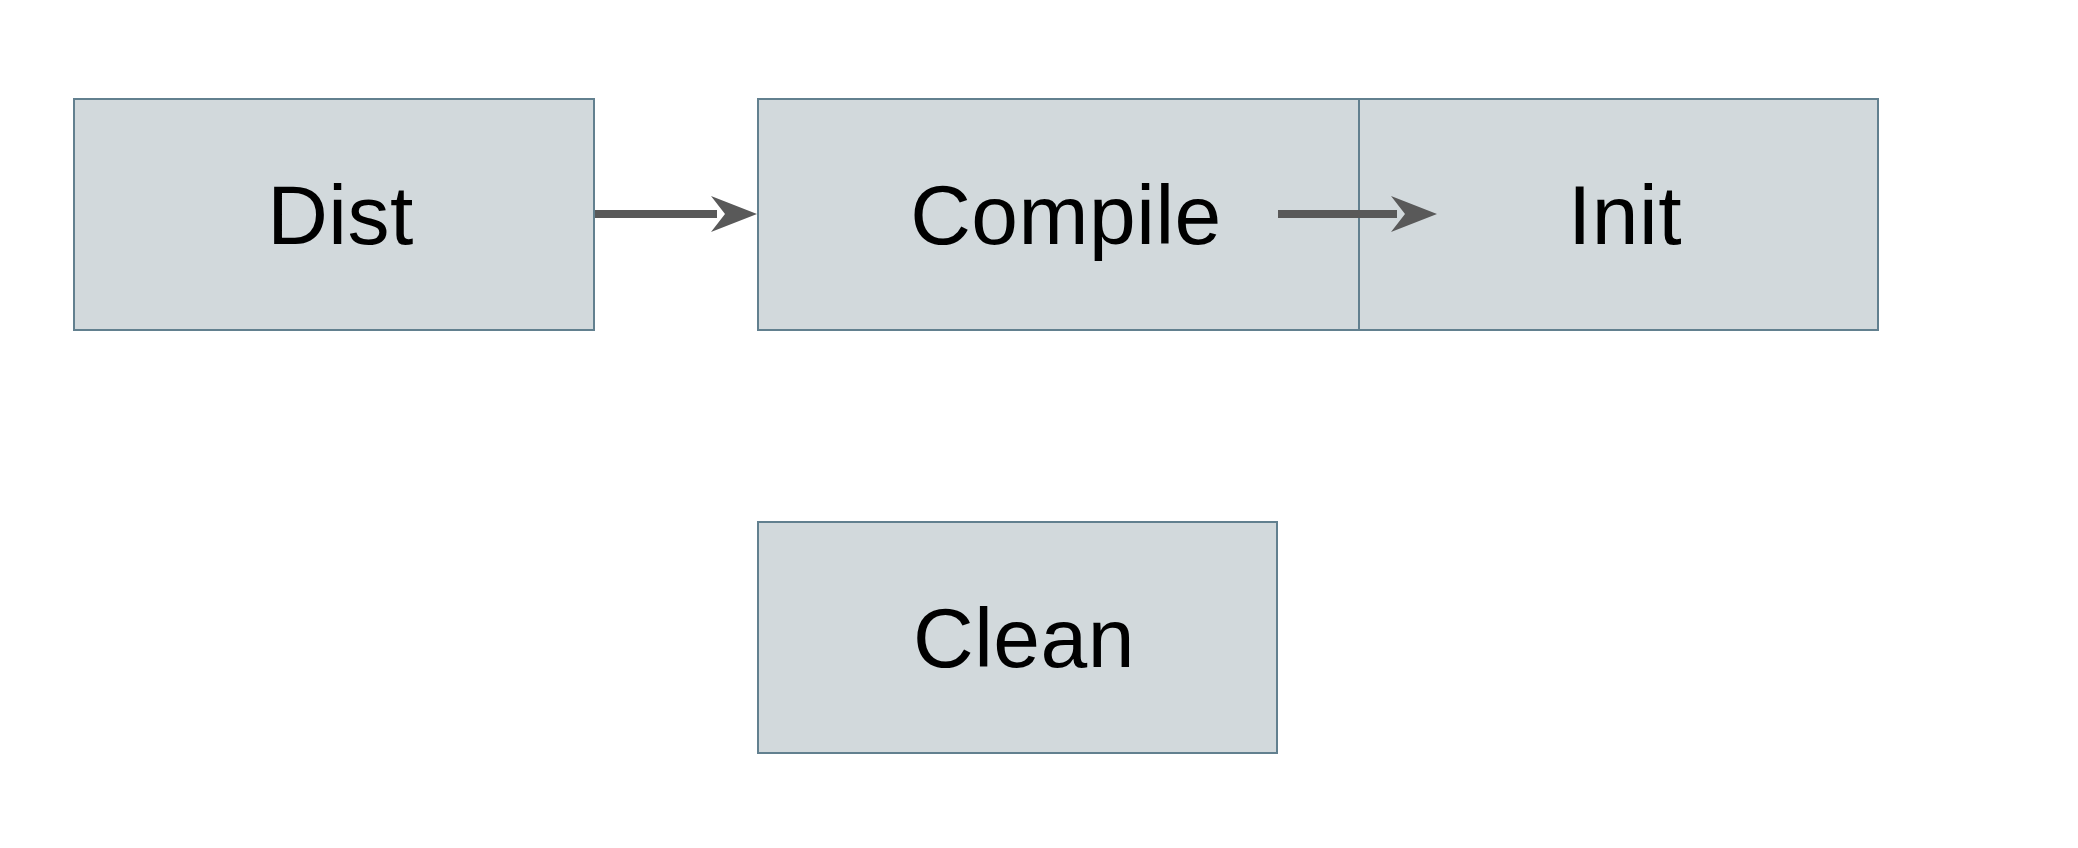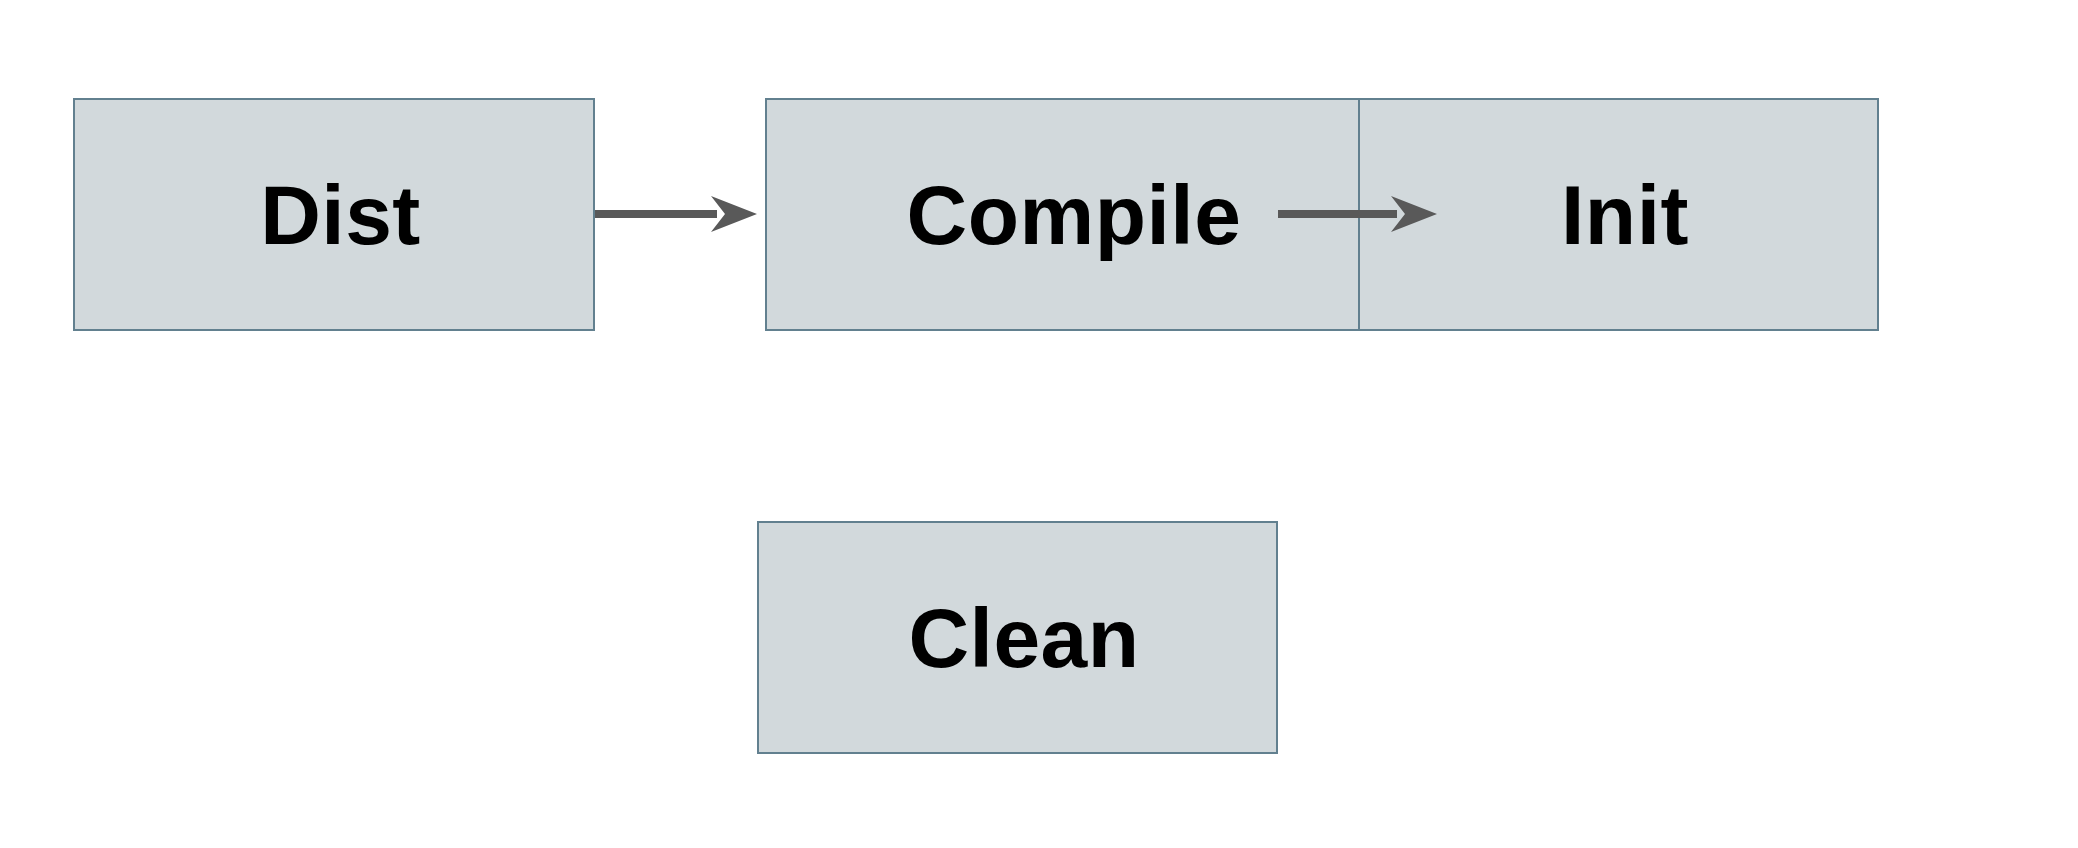--- a/index.html
+++ b/index.html
@@ -15,28 +15,28 @@
     font-family: "Liberation Sans", "DejaVu Sans", sans-serif;
   }
   .node {
     position: absolute;
     box-sizing: border-box;
     border: 2px solid;
     display: flex;
     align-items: center;
     justify-content: center;
     font-size: 84px;
-    font-weight: 700;
+    font-weight: 400;
     letter-spacing: 0.5px;
     line-height: 1;
     user-select: none;
     padding-left: 13px;
   }
   .node-dist    { left: 73px;   top: 98px;  width: 522px; height: 233px; }
-  .node-compile { left: 757px;  top: 98px;  width: 605px; height: 233px; margin-left: 8px; }
+  .node-compile { left: 757px;  top: 98px;  width: 605px; height: 233px; }
   .node-init    { left: 1358px; top: 98px;  width: 521px; height: 233px; }
   .node-clean   { left: 757px;  top: 521px; width: 521px; height: 233px; }
   .edge {
     position: absolute;
     overflow: visible;
   }
   .edge-1 { left: 595px;  top: 192px; width: 162px; height: 44px; }
   .edge-2 { left: 1278px; top: 192px; width: 159px; height: 44px; }
 </style>
 </head>

